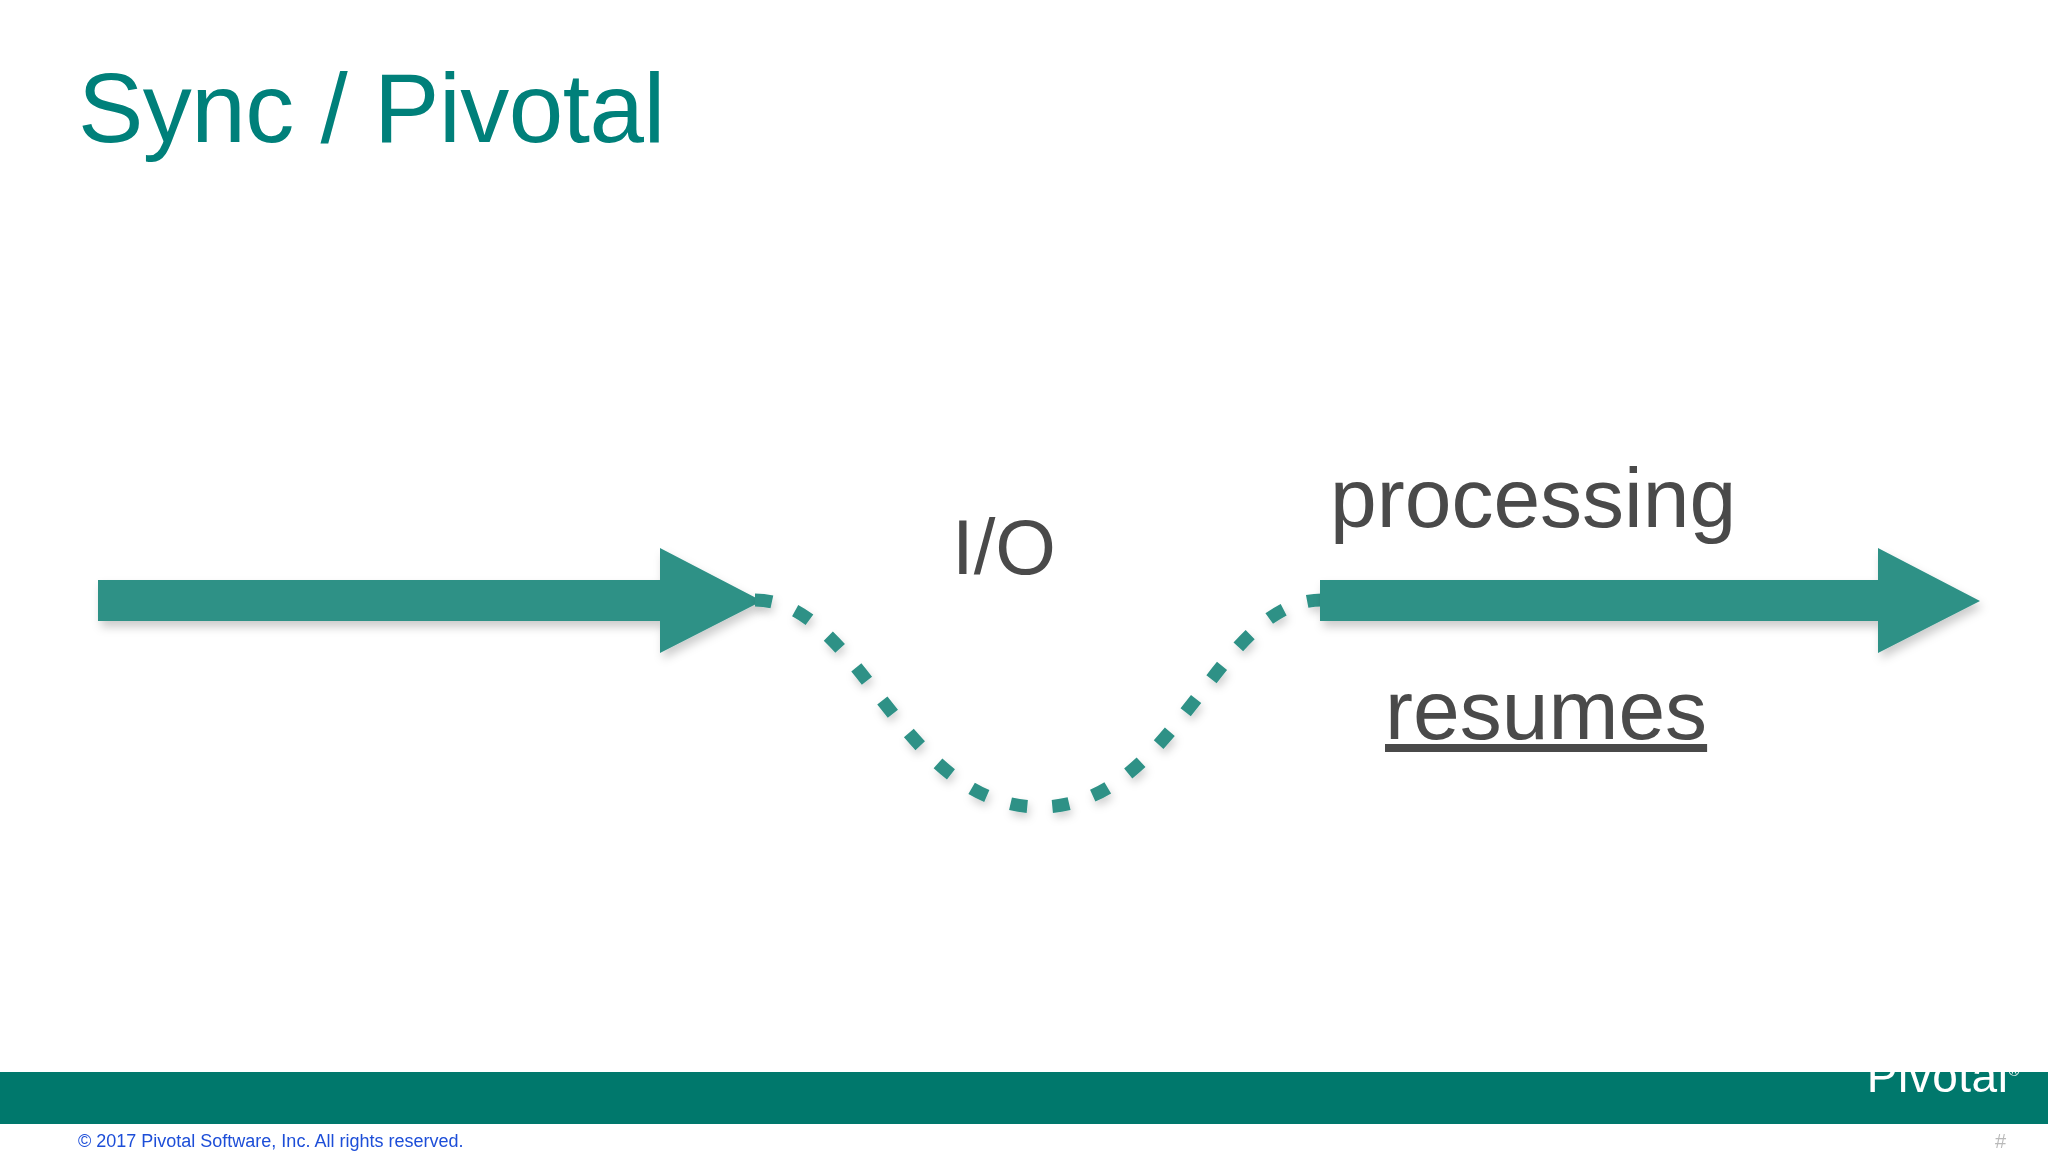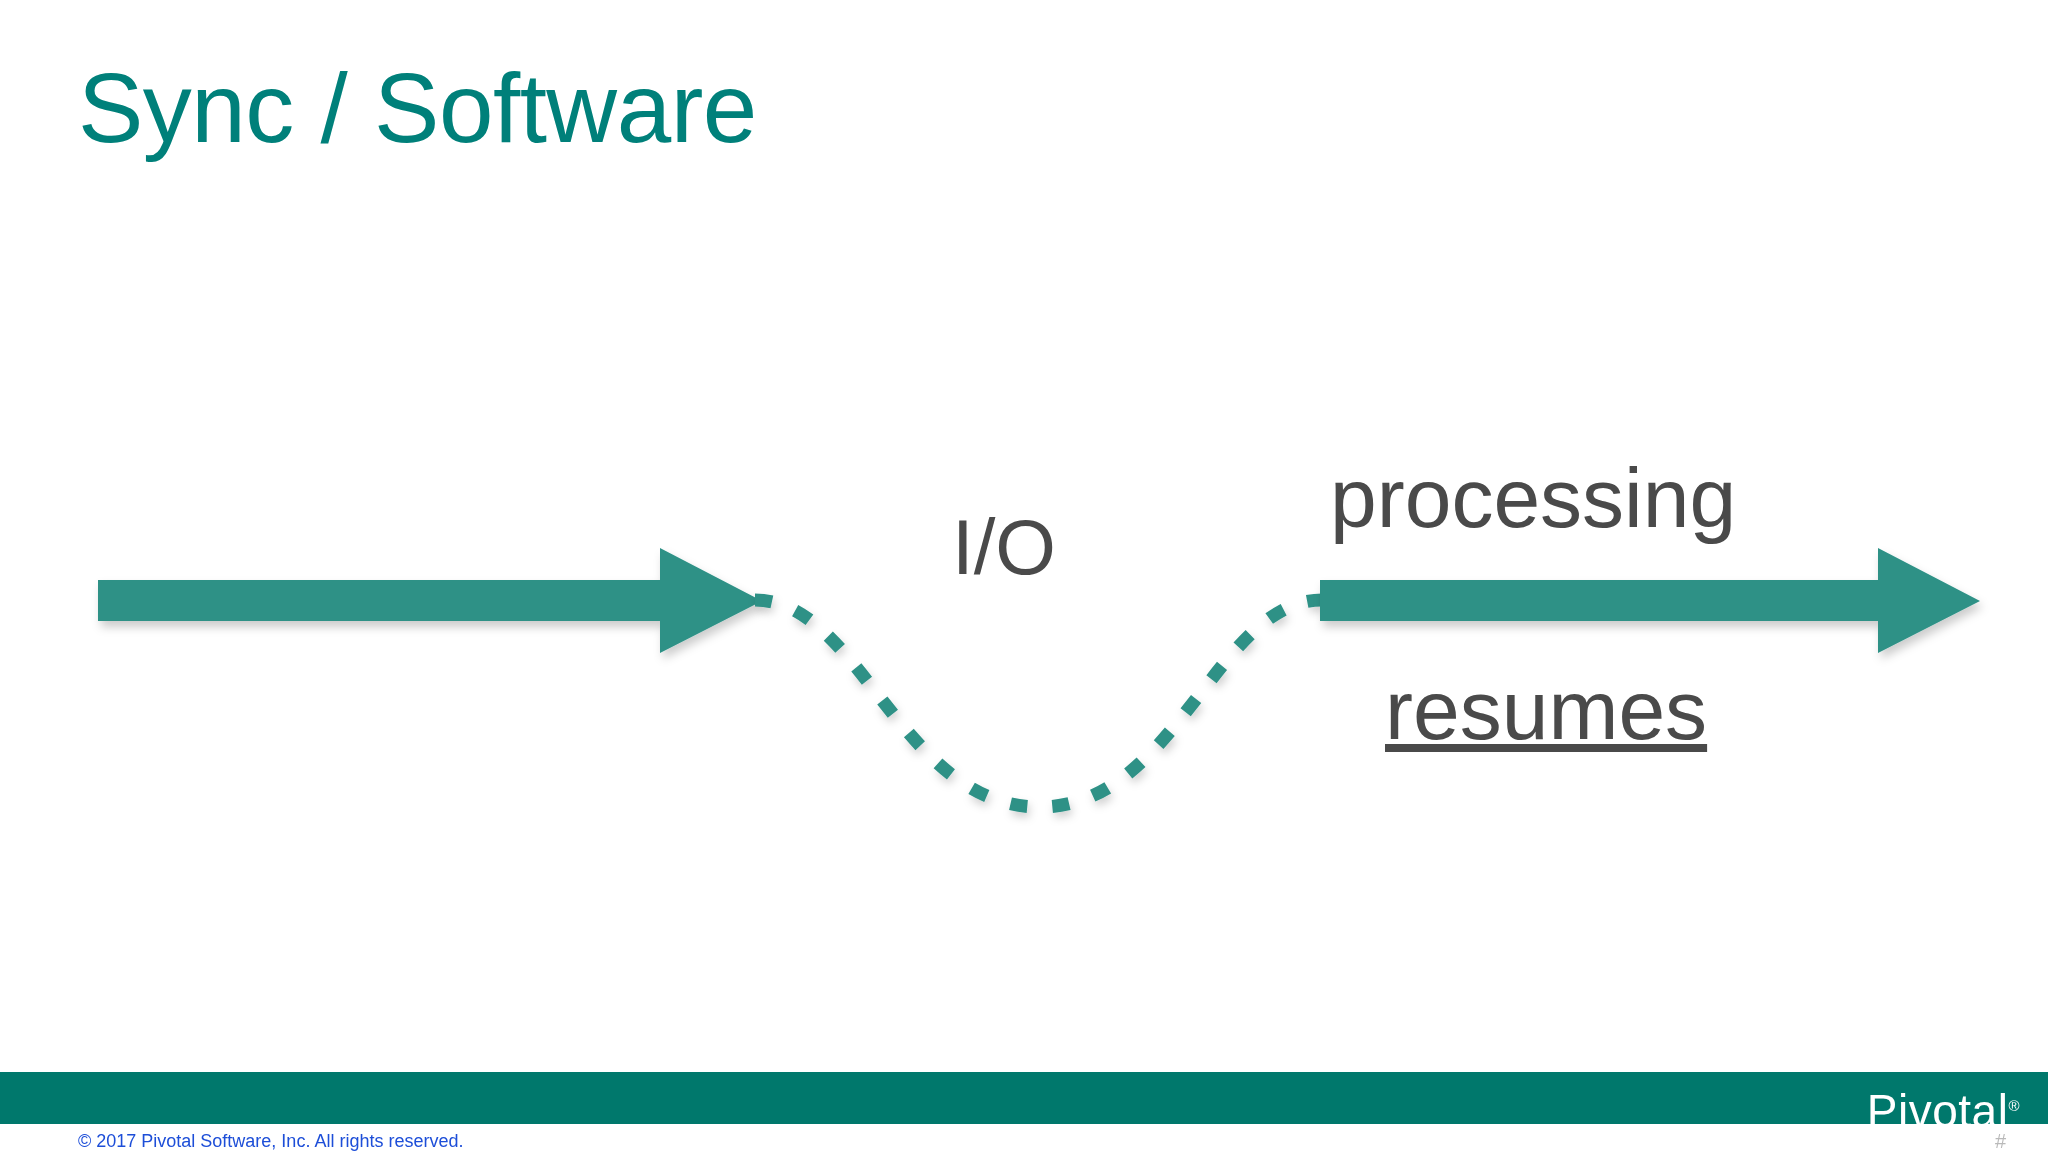--- a/index.html
+++ b/index.html
@@ -86,24 +86,24 @@
     position: absolute;
     left: 0;
     top: 1072px;
     width: 2048px;
     height: 52px;
     background: #00786C;
   }
   #footer-logo {
     position: absolute;
     right: 28px;
-    top: 1073px;
+    top: 1046px;
     height: 67px;
     font-size: 46px;
-    line-height: 66px;
+    line-height: 50px;
     color: #ffffff;
     font-weight: 400;
     letter-spacing: 0.5px;
   }
   #footer-logo .reg {
     font-size: 15px;
     vertical-align: super;
   }
   #copyright {
     position: absolute;
@@ -120,21 +120,21 @@
     font-size: 20px;
     color: #B9B9B9;
     white-space: nowrap;
   }
 </style>
 </head>
 <body>
 
 <div id="slide">
 
-  <div id="slide-title">Sync / Software</div>
+  <div id="slide-title">Sync / Pivotal</div>
 
   <svg id="diagram" viewBox="0 0 2048 1152" xmlns="http://www.w3.org/2000/svg">
     <defs>
       <filter id="softshadow" x="-20%" y="-20%" width="160%" height="180%">
         <feDropShadow dx="3" dy="6" stdDeviation="5" flood-color="#000000" flood-opacity="0.20"></feDropShadow>
       </filter>
       <filter id="softshadow2" x="-40%" y="-60%" width="200%" height="260%">
         <feDropShadow dx="2" dy="5" stdDeviation="4" flood-color="#000000" flood-opacity="0.18"></feDropShadow>
       </filter>
     </defs>

